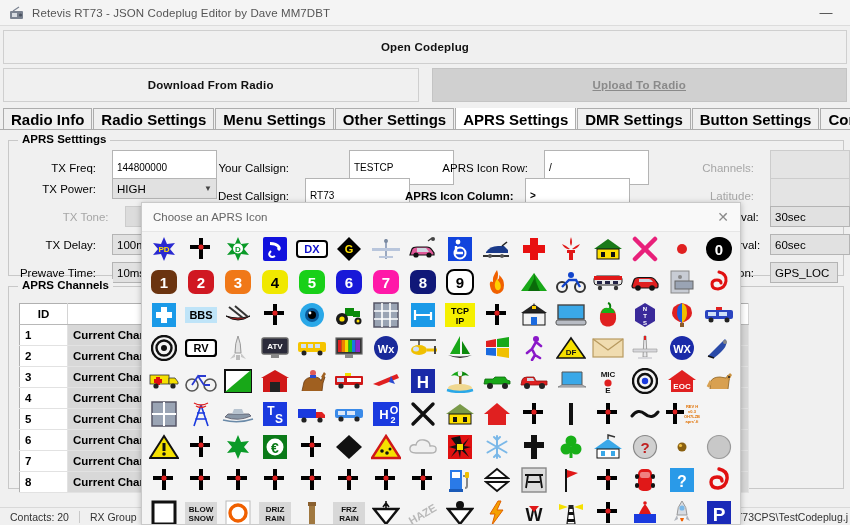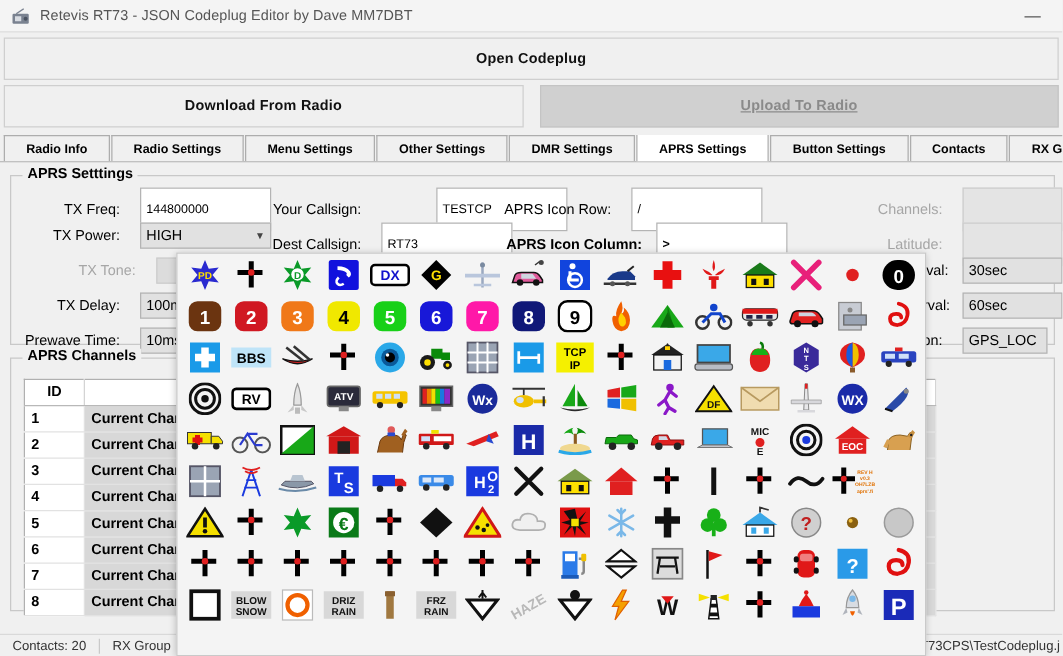--- a/index.html
+++ b/index.html
@@ -68,22 +68,22 @@
     display: flex;
     align-items: flex-end;
     height: 22px;
     padding-left: 3px;
     border-bottom: 1px solid #adadad;
     background: #f0f0f0;
     overflow: hidden;
   }
   .tab {
     height: 21px;
-    padding: 0 17px;
-    font-size: 10px;
+    padding: 0 7px;
+    font-size: 15px;
     font-weight: bold;
     color: #000;
     display: flex; align-items: center;
     border: 1px solid #adadad;
     border-bottom: none;
     background: #f0f0f0;
     margin-right: 1px;
     white-space: nowrap;
   }
   .tab.active {
@@ -262,22 +262,22 @@
       <div class="bigbtn">Download From Radio</div>
       <div class="bigbtn disabled">Upload To Radio</div>
     </div>
   </div>
 
   <div id="tabstrip">
     <div class="tab">Radio Info</div>
     <div class="tab">Radio Settings</div>
     <div class="tab">Menu Settings</div>
     <div class="tab">Other Settings</div>
+    <div class="tab active">APRS Settings</div>
     <div class="tab">DMR Settings</div>
-    <div class="tab active">APRS Settings</div>
     <div class="tab">Button Settings</div>
     <div class="tab">Contacts</div>
     <div class="tab">RX Groups</div>
     <div class="tab">Scan Lists</div>
 
   </div>
 
   <div id="content">
 
     <div class="groupbox" id="aprs-group">
@@ -319,21 +319,21 @@
 
     <div class="field" style="left:215px; top:20px;gap:44px;">
       <span class="lbl" style="width:90px;">Your Callsign:</span>
       <span class="txt" style="width:105px;">TESTCP</span>
     </div>
     <div class="field" style="left:215px; top:48px;">
       <span class="lbl" style="width:90px;">Dest Callsign:</span>
       <span class="txt" style="width:105px;">RT73</span>
     </div>
 
-    <div class="field" style="left:385px; top:20px;">
+    <div class="field" style="left:424px; top:20px;">
       <span class="lbl" style="width:120px;">APRS Icon Row:</span>
       <span class="txt" style="width:105px;">/</span>
     </div>
     <div class="field" style="left:405px; top:48px;font-weight:bold;">
       <span class="lbl" style="width:120px;">APRS Icon Column:</span>
       <span class="txt" style="width:105px;">&gt;</span>
     </div>
 
     <div id="icon-preview-btn">
       <span>
@@ -424,20 +424,24 @@
   </div>
 
   <div id="statusbar">
     <span class="cell">Contacts: 20</span>
     <span class="sep"></span>
     <span class="cell">RX Group</span>
     <span class="right">T73CPS\TestCodeplug.j</span>
   </div>
 
   <div id="icon-dialog">
+    <div class="dlg-title">
+      <span>Choose an APRS Icon</span>
+      <span class="dlg-close">✕</span>
+    </div>
     <div id="icon-grid">
 
       <div class="icell">
           <svg width="28" height="26" viewBox="0 0 28 26">
             <path d="M14 1 L17 8 L25 7 L20 13 L25 19 L17 18 L14 25 L11 18 L3 19 L8 13 L3 7 L11 8Z" fill="#2a2ad0"></path>
             <text x="14" y="16" font-size="8" font-weight="bold" fill="#ffe000" text-anchor="middle" font-family="Liberation Sans">PD</text>
           </svg>
         </div>
       <div class="icell">
           <svg width="26" height="24" viewBox="0 0 26 24">

